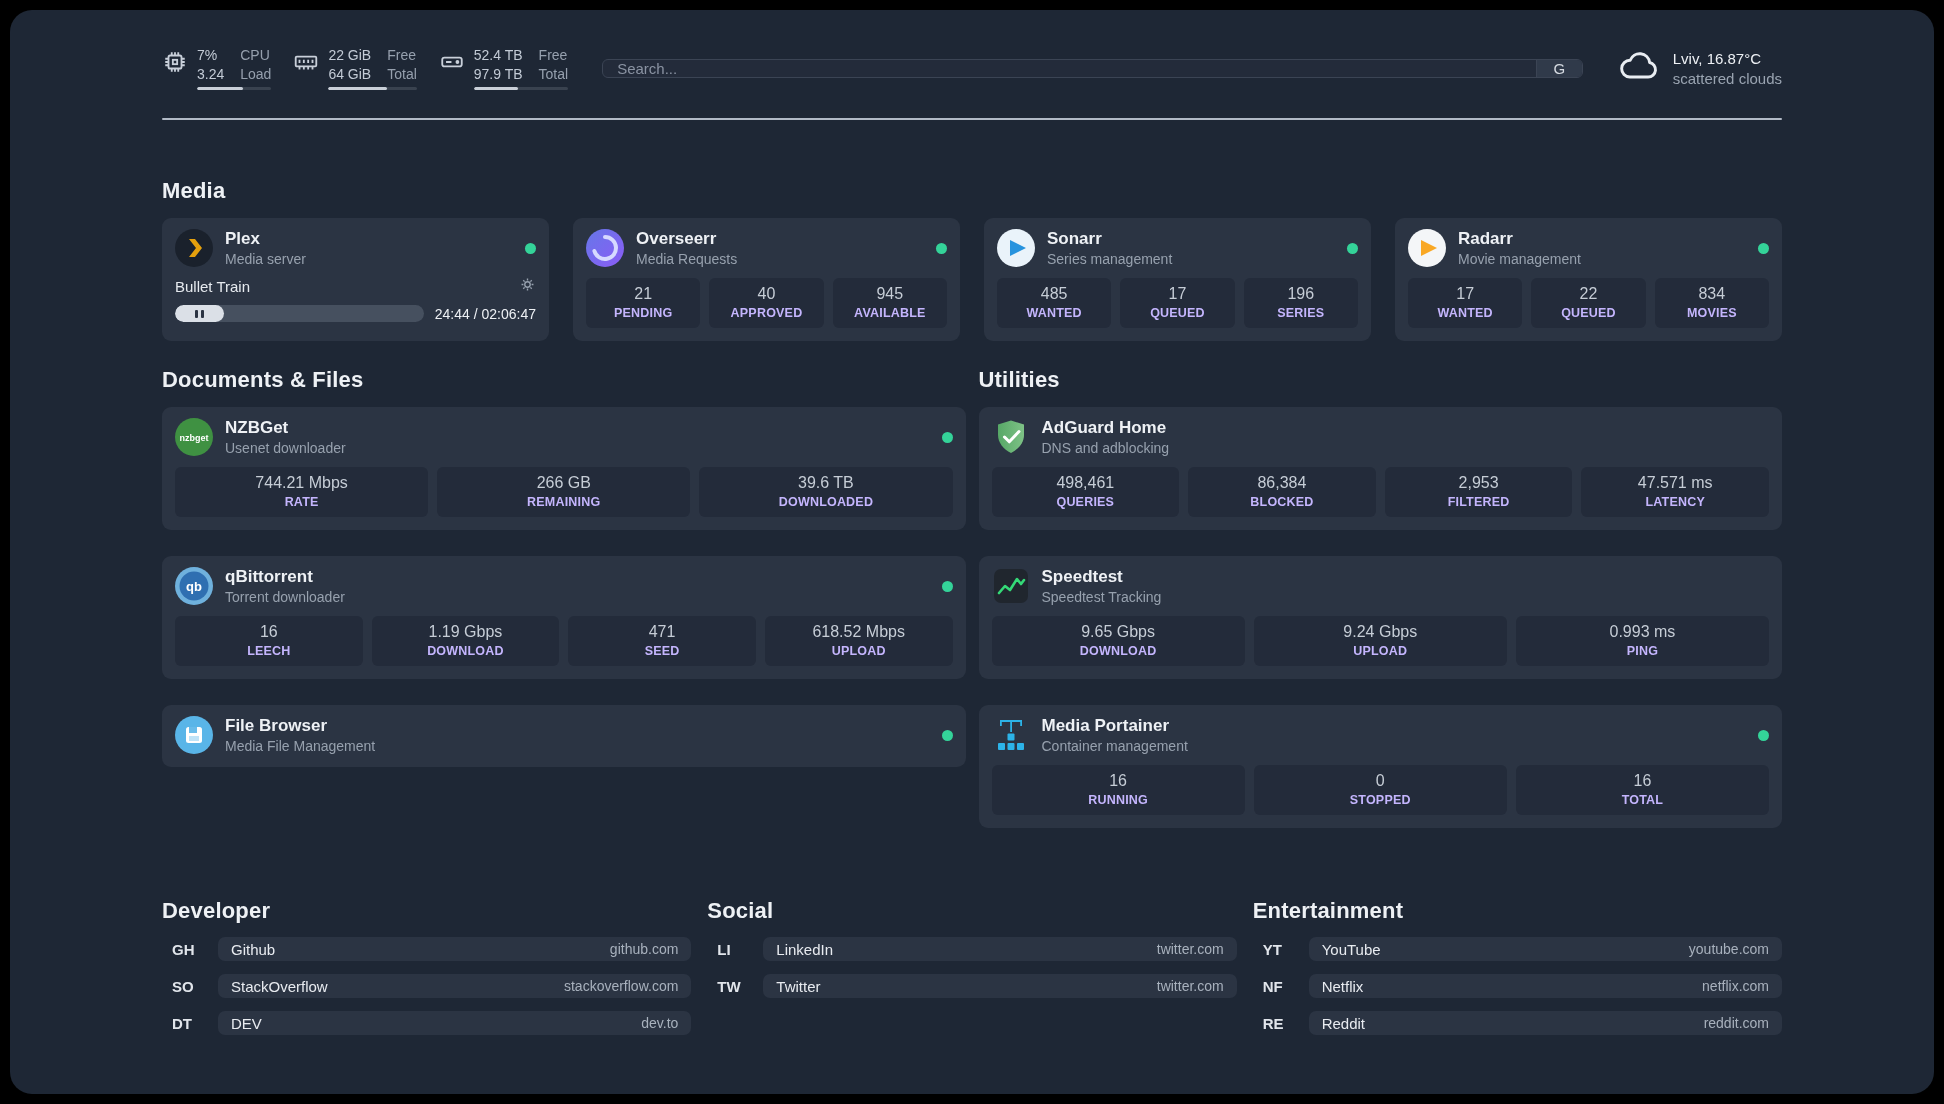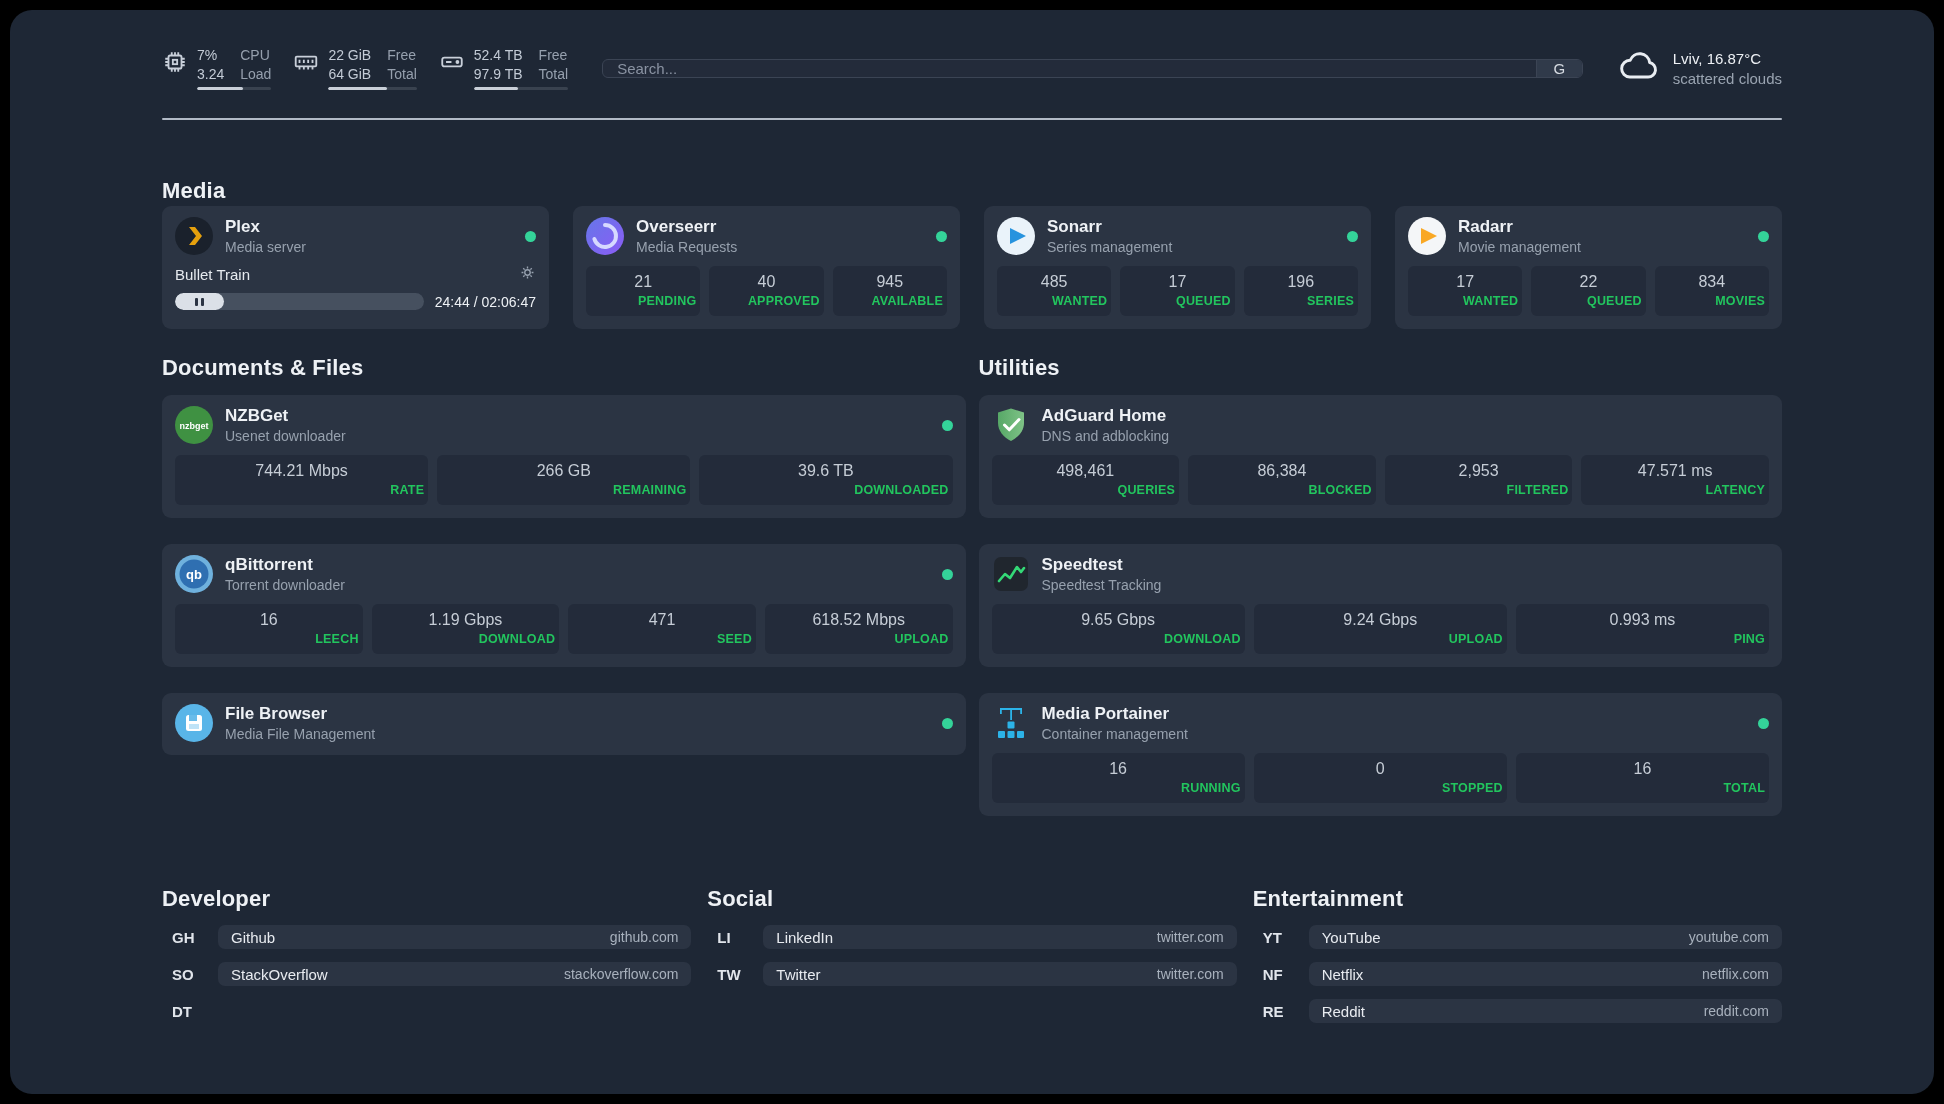--- a/index.html
+++ b/index.html
@@ -32,34 +32,34 @@
 
   .weather { display:flex; align-items:center; gap:12px; }
   .weather-loc { font-size:15px; color:#eef1f5; line-height:1.35; }
   .weather-cond { font-size:15px; color:#9aa4b1; }
 
   .divider { height:2px; background:#cdd5df; opacity:.85; margin-top:26px; border-radius:1px; }
 
   
   .section-title { font-size:22px; font-weight:600; color:#eef1f5; letter-spacing:.2px; }
   .sec-media { margin-top:58px; }
-  .grid4 { display:grid; grid-template-columns:repeat(4,1fr); gap:24px; margin-top:2px; }
+  .grid4 { display:grid; grid-template-columns:repeat(4,1fr); gap:24px; margin-top:14px; }
 
   .card { background:#2b3443; border-radius:9px; padding:11px 13px 13px; cursor:pointer; }
   .card-head { display:flex; align-items:center; gap:12px; }
   .svc-icon { width:38px; height:38px; flex:none; }
   .svc-names { flex:1; min-width:0; }
   .svc-name { font-size:17px; font-weight:600; color:#eef1f5; line-height:1.2; }
   .svc-desc { font-size:14px; color:#97a1ae; margin-top:1px; }
   .status-dot { width:11px; height:11px; border-radius:50%; background:#34d399; flex:none; }
 
   .stat-row { display:flex; gap:9px; margin-top:11px; }
   .stat { flex:1; background:#232b3a; border-radius:6px; text-align:center; padding:7px 4px 8px; }
   .stat-value { font-size:16px; color:#c6cdd6; }
-  .stat-label { font-size:12.5px; font-weight:700; color:#22c55e; margin-top:3px; letter-spacing:.2px;text-align:right; }
+  .stat-label { font-size:12.5px; font-weight:700; color:#c4b5fd; margin-top:3px; letter-spacing:.2px; }
 
   
   .player { margin-top:9px; }
   .player-head { display:flex; align-items:center; justify-content:space-between; }
   .player-title { font-size:15px; color:#e6eaef; }
   .player-row { display:flex; align-items:center; gap:11px; margin-top:8px;text-align:right; }
   .player-bar { flex:1; height:17px; background:#46505f; border-radius:9px; overflow:hidden; }
   .player-fill { height:100%; min-width:34px; background:#dbe0e7; border-radius:9px;
                  display:flex; align-items:center; justify-content:center; gap:3px; cursor:pointer; }
   .pause-bar { width:3px; height:8px; background:#2b3443; border-radius:1px; }
@@ -551,20 +551,24 @@
         </div>
         <div class="bm-row">
           <div class="bm-abbr">SO</div>
           <div class="bm-pill">
             <span class="bm-name">StackOverflow</span>
             <span class="bm-domain">stackoverflow.com</span>
           </div>
         </div>
         <div class="bm-row">
           <div class="bm-abbr">DT</div>
+          <div class="bm-pill">
+            <span class="bm-name">DEV</span>
+            <span class="bm-domain">dev.to</span>
+          </div>
         </div>
       </div>
     </div>
 
     <div>
       <h2 class="section-title">Social</h2>
       <div class="bm-rows">
         <div class="bm-row">
           <div class="bm-abbr">LI</div>
           <div class="bm-pill">

